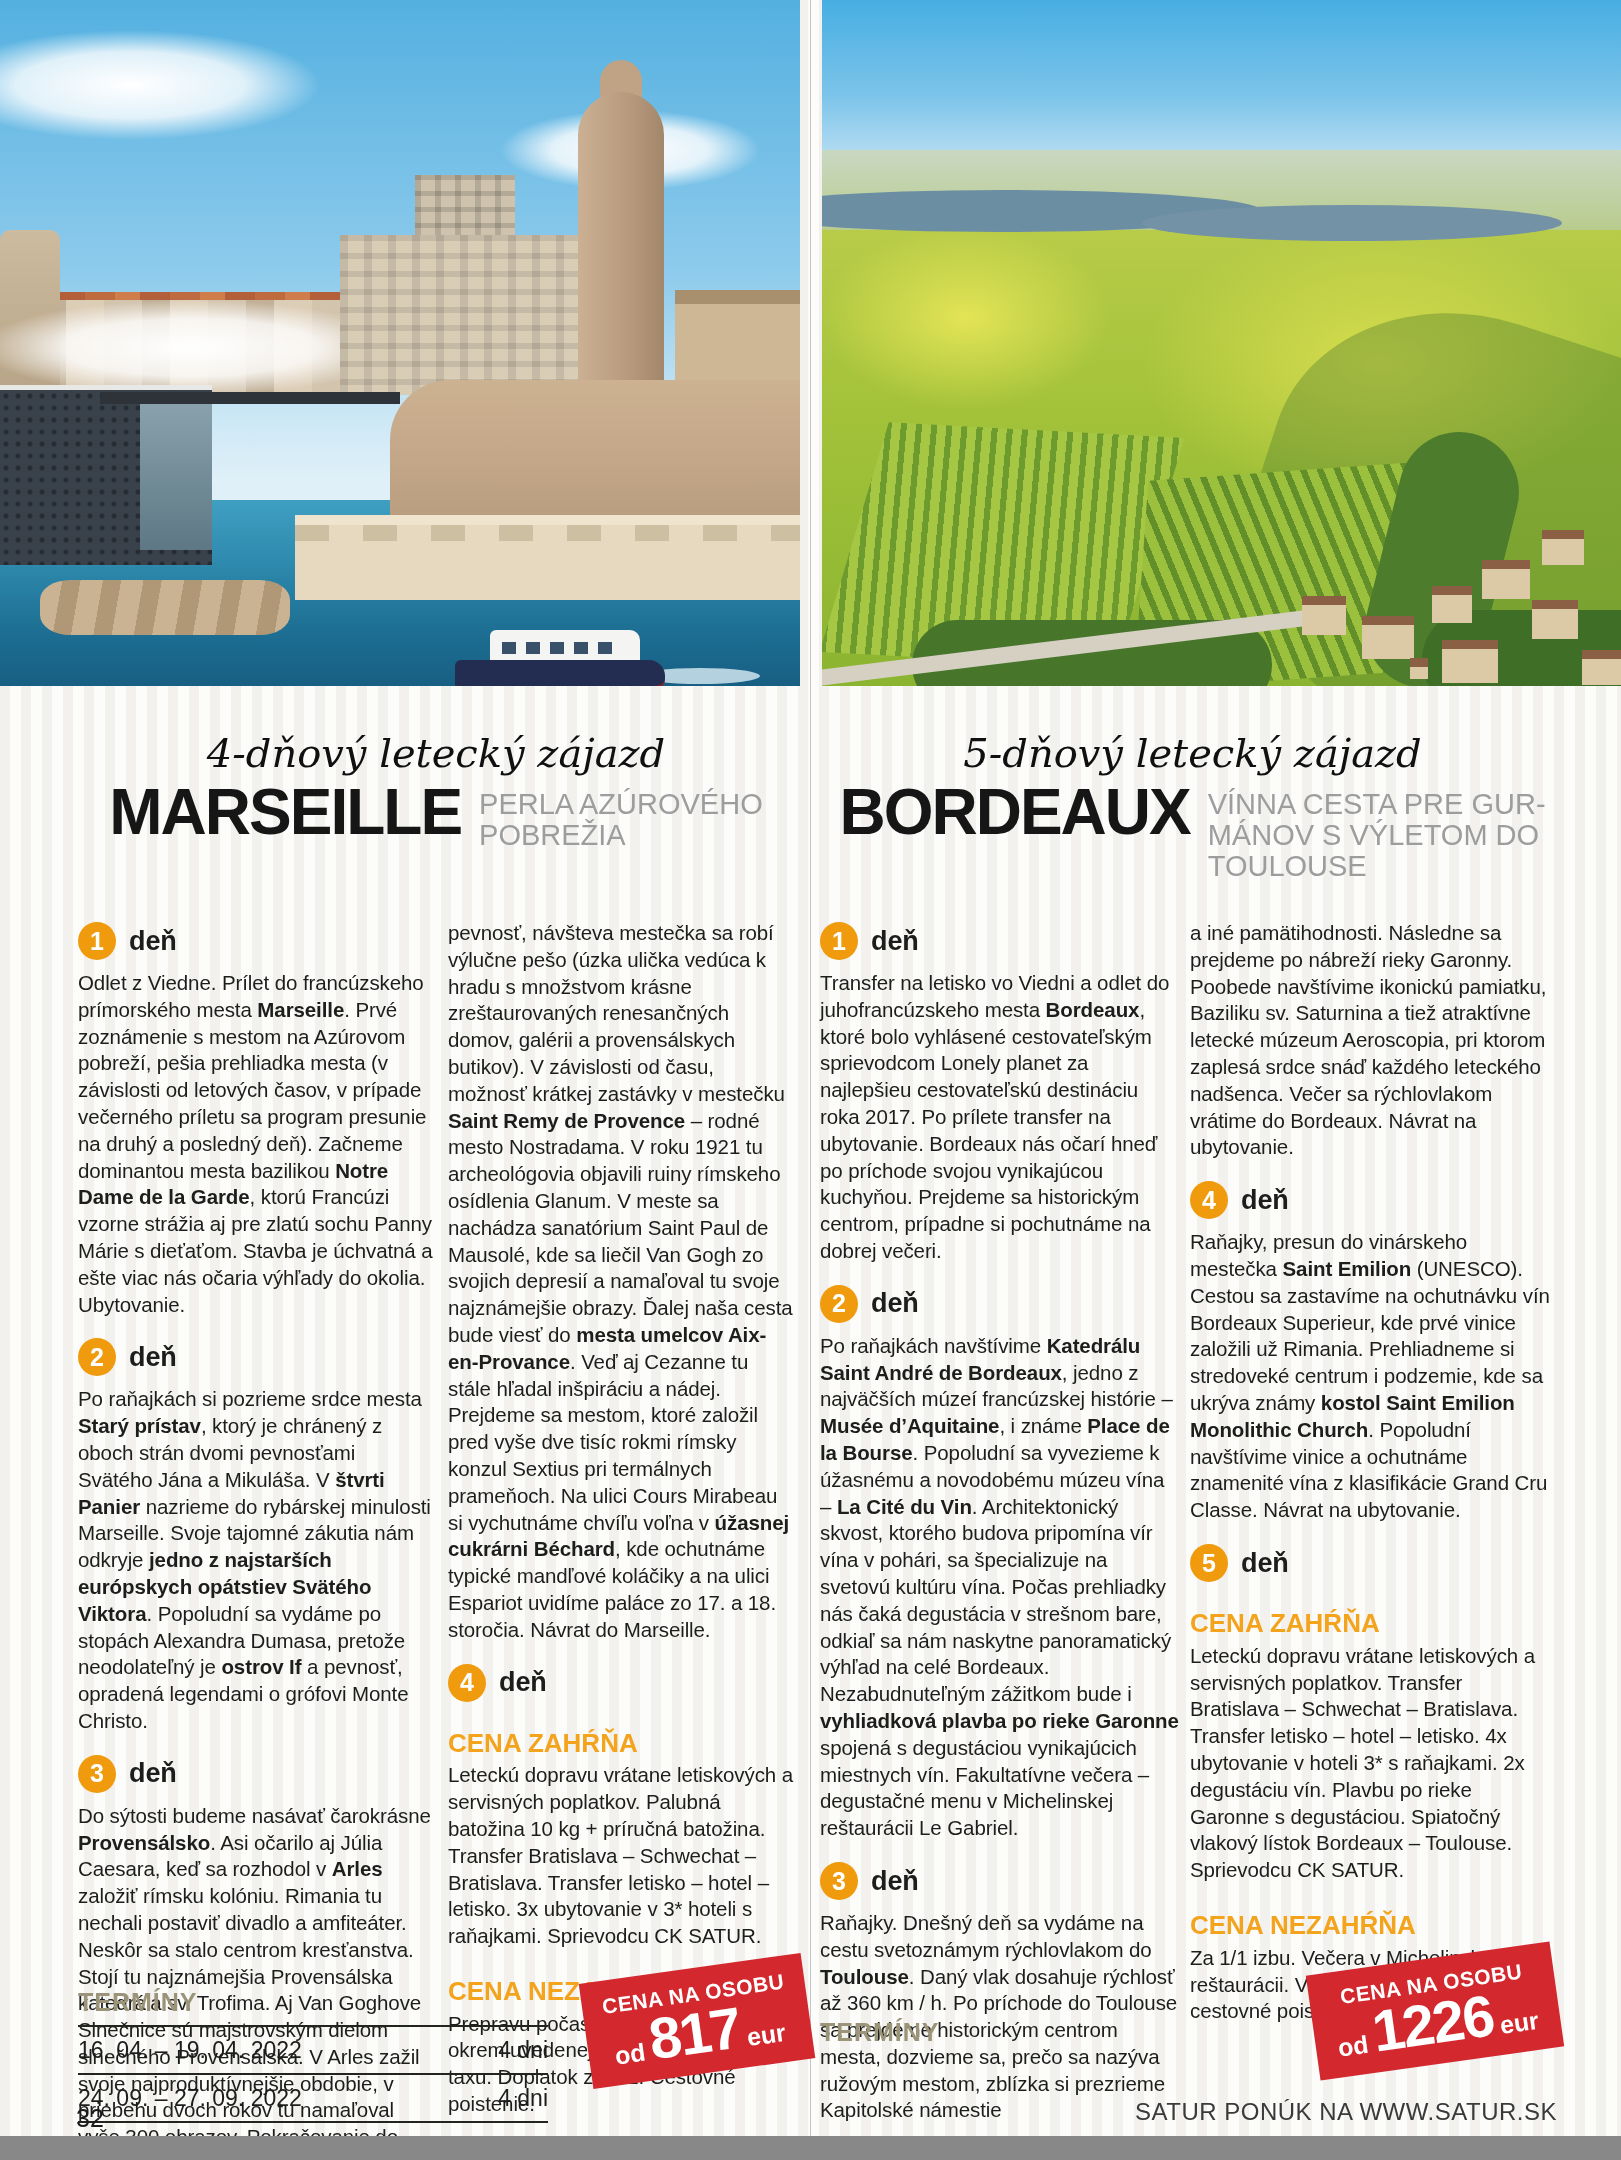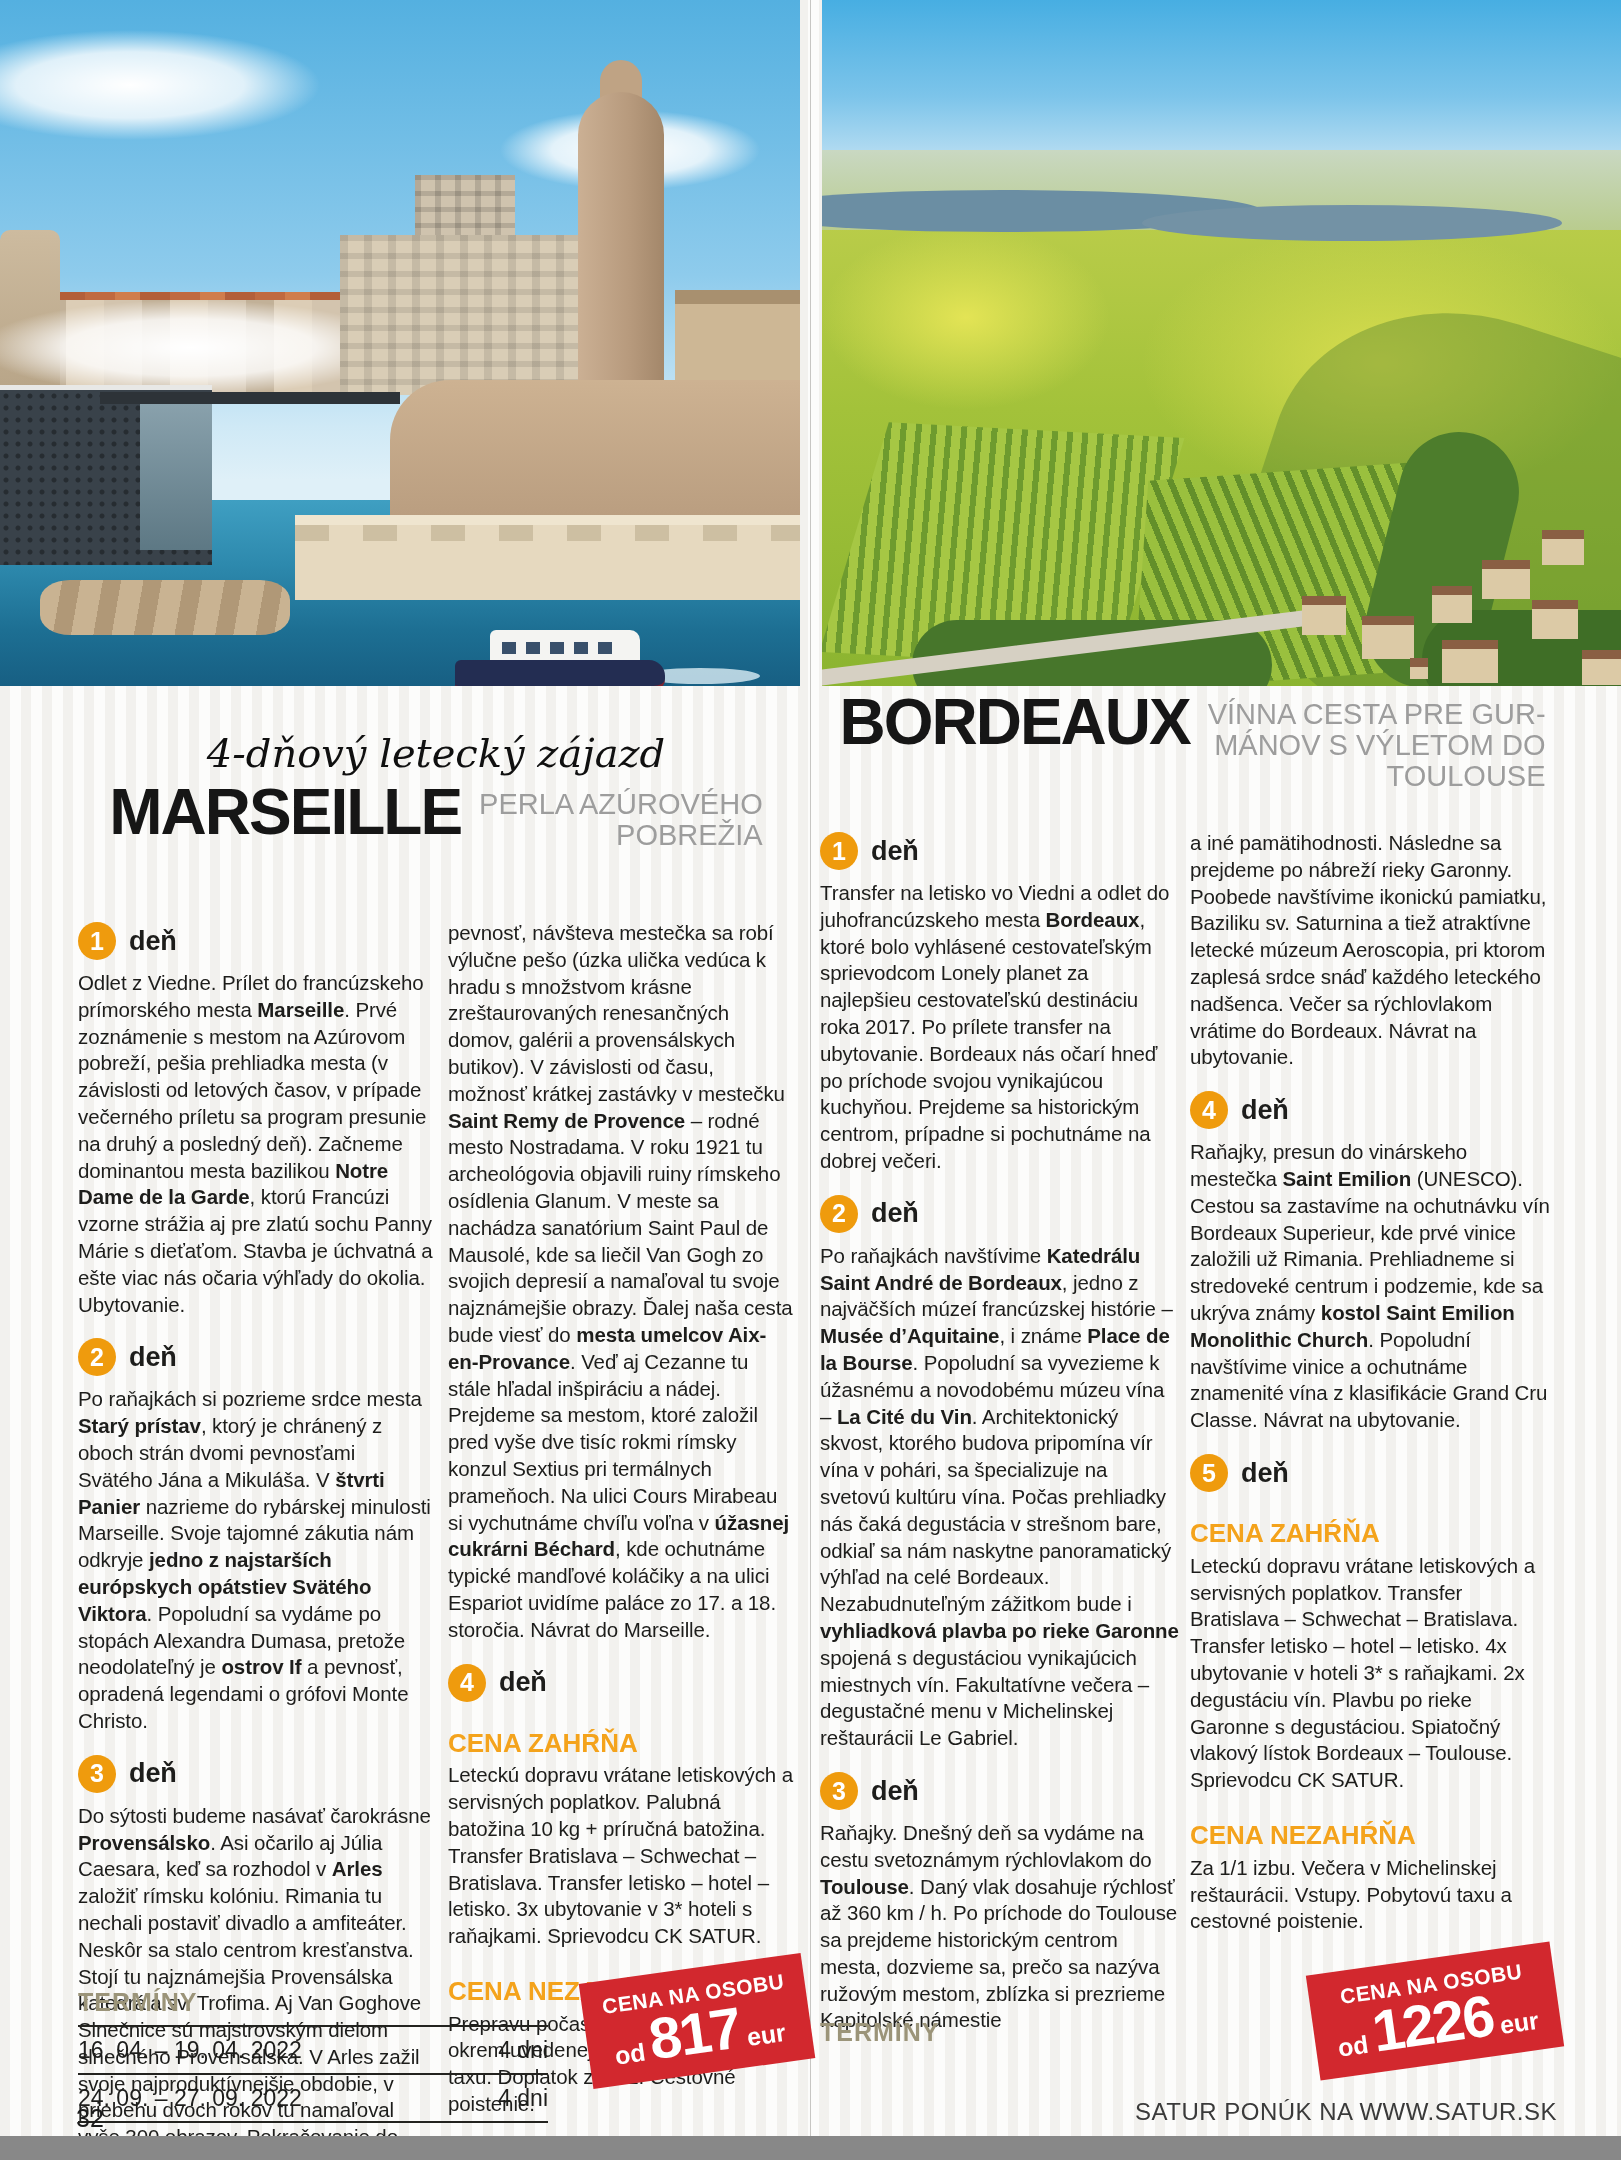--- a/index.html
+++ b/index.html
@@ -81,21 +81,21 @@
   .b-pool{left:118px;top:158px;width:18px;height:12px;background:#3fb3d8;border:none;}
   
   .divider{position:absolute;left:810px;top:0;width:1px;height:2160px;background:#c7c6c3;}
   
   .page{position:absolute;top:686px;}
   .page-l{left:0;width:810px;padding-left:78px;padding-right:16px;box-sizing:border-box;}
   .page-r{left:810px;width:811px;padding-left:10px;padding-right:56px;box-sizing:border-box;}
   .kicker{margin-top:44px;text-align:center;font-family:"DejaVu Serif",serif;font-style:italic;font-size:40px;color:#101010;}
   .title-row{display:flex;justify-content:center;align-items:flex-start;gap:18px;height:122px;margin-top:4px;}
   .big-title{font-size:64px;font-weight:bold;letter-spacing:-2px;color:#161616;line-height:1.0;white-space:nowrap;}
-  .subtitle{margin-top:9px;font-size:29px;line-height:31px;color:#9d9d9d;letter-spacing:0;text-align:right;}
+  .subtitle{margin-top:9px;font-size:29px;line-height:31px;color:#9d9d9d;letter-spacing:0;}
   .cols{display:flex;margin-top:18px;}
   .page-l .cols{gap:14px;}
   .page-r .cols{gap:10px;}
   .col{flex:0 0 auto;font-size:20.5px;line-height:26.8px;letter-spacing:-0.1px;}
   .page-l .col1{width:356px;} .page-l .col2{width:346px;}
   .page-r .col1{width:360px;} .page-r .col2{width:360px;}
   .col p{margin:0;}
   .day{display:flex;align-items:center;margin:20px 0 10px 0;}
   .col > .day:first-child{margin-top:2px;}
   .daynum{width:38px;height:38px;border-radius:50%;background:#ef9b0d;color:#fff;font-weight:bold;font-size:25px;
@@ -214,20 +214,21 @@
           </div>
           <div class="orange-h">CENA ZAHŔŇA</div>
           <p>Leteckú dopravu vrátane letiskových a servisných poplatkov. Palubná batožina 10 kg + príručná batožina. Transfer Bratislava – Schwechat – Bratislava. Transfer letisko – hotel – letisko. 3x ubytovanie v 3* hoteli s raňajkami. Sprievodcu CK SATUR.</p>
           <div class="orange-h">CENA NEZAHŔŇA</div>
           <p>Prepravu počas pobytu v Marseille okrem uvedenej. Vstupy. Pobytovú taxu. Doplatok za 1/1. Cestovné poistenie.</p>
         </div>
     </div>
   </div>
 
   <div class="page page-r">
+    <div class="kicker">5-dňový letecký zájazd</div>
     <div class="title-row">
       <div class="big-title">BORDEAUX</div>
       <div class="subtitle">
           <div>VÍNNA CESTA PRE GUR-</div>
           <div>MÁNOV S VÝLETOM DO</div>
           <div>TOULOUSE</div>
         </div>
     </div>
     <div class="cols">
       <div class="col col1">

